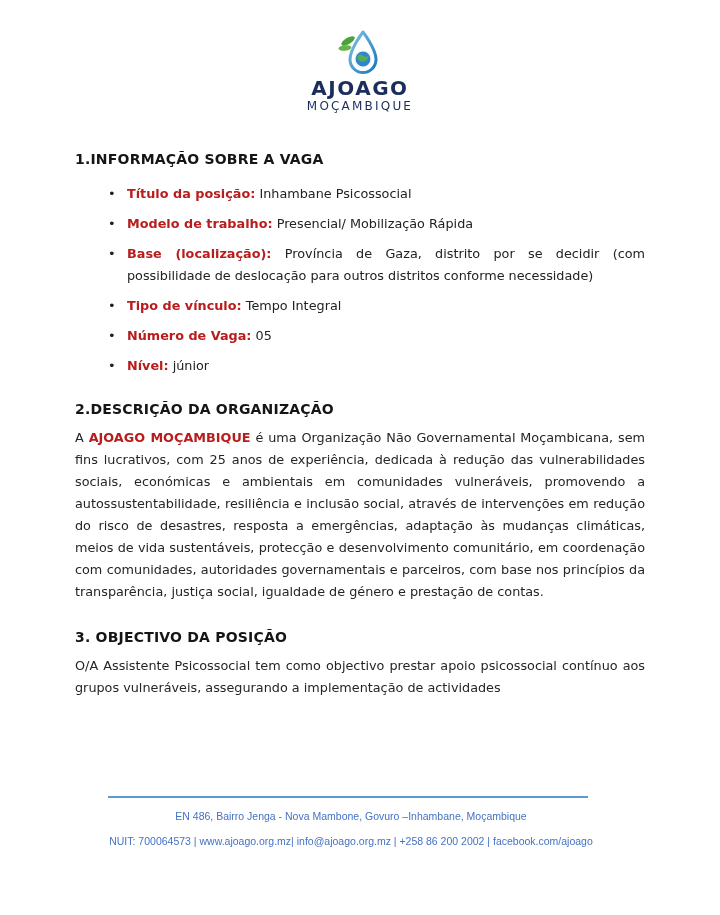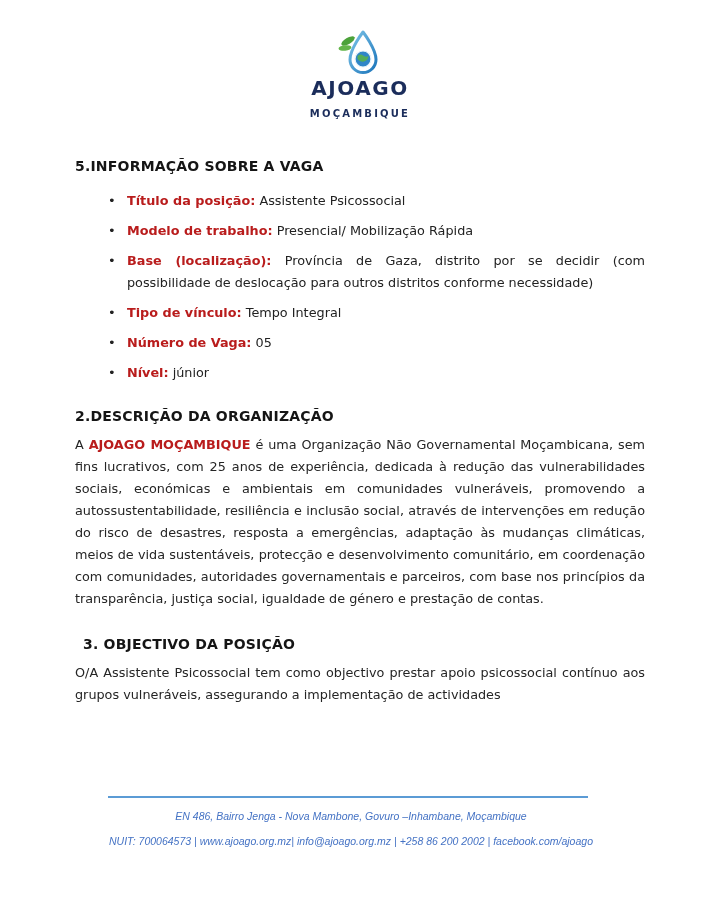--- a/index.html
+++ b/index.html
@@ -18,39 +18,39 @@
   
   .header { text-align:center; }
   .logo { display:inline-block; }
   .logo svg { display:block; margin:0 auto; }
   .logo-name {
     margin-top:2px;
     font-size:20px; line-height:21px; font-weight:bold;
     letter-spacing:1.5px; color:#1b2d5b;
   }
   .logo-sub {
-    margin-top:10px;
-    font-size:10px; line-height:9px; font-weight:bold;
+    margin-top:3px;
+    font-size:12px; line-height:9px; font-weight:normal;
     letter-spacing:2.2px; color:#1b2d5b;
   }
   .doc-title {
     margin:12px 0 0 0;
     font-size:15px; line-height:17px; font-weight:bold;
     letter-spacing:0.4px; color:#151515;
     text-align:center;
   }
 
   
   .sec-heading {
     margin:0; font-size:14px; line-height:17px;
     font-weight:bold; color:#151515; letter-spacing:0.2px;
   }
   .h-info { margin-top:37px; }
   .h-org  { margin-top:24px; }
-  .h-obj  { margin-top:26px;margin-left:8px; }
+  .h-obj  { margin-top:26px; }
 
   ul.vaga-list { list-style:none; margin:15px 0 0 0; padding:0; }
   ul.vaga-list li {
     position:relative;
     padding-left:52px; margin-bottom:8px;
     font-size:12.8px; line-height:22px;
     text-align:justify;
   }
   ul.vaga-list li::before {
     content:"\2022";
@@ -64,21 +64,20 @@
     font-size:12.8px; line-height:22px;
     text-align:justify;
     color:#252525;
   }
   .p-obj { margin-top:8px; }
 
   
   .footer {
     position:absolute; left:75px; right:93px; top:796px;
     background:#ffffff;
-    font-style:italic;
   }
   .footer-divider {
     margin-left:33px; width:480px; height:0;
     border-top:2px solid #5b9bd5;
   }
   .footer-line {
     text-align:center; color:#4472c4;
     font-size:10.5px; line-height:13px;
     font-family:"Liberation Sans","DejaVu Sans",sans-serif;
   }
@@ -105,23 +104,23 @@
         <circle cx="33" cy="29" r="8" fill="#2f86c8"></circle>
         <path d="M27.5 26 q3 -2.5 5.5 -0.5 t5.5 0.5 q-0.5 4.5 -4.5 5.5 t-6.5 -2.5 Z" fill="#58b14c" opacity="0.9"></path>
         <circle cx="33" cy="29" r="8" fill="none" stroke="#e8f4fb" stroke-width="1.2"></circle>
       </svg>
       <div class="logo-name">AJOAGO</div>
       <div class="logo-sub">MOÇAMBIQUE</div>
     </div>
   </div>
 
   <section>
-    <h2 class="sec-heading h-info">5.INFORMAÇÃO SOBRE A VAGA</h2>
+    <h2 class="sec-heading h-info">1.INFORMAÇÃO SOBRE A VAGA</h2>
     <ul class="vaga-list">
-      <li><span class="lbl">Título da posição:</span> <span>Assistente Psicossocial</span></li>
+      <li><span class="lbl">Título da posição:</span> <span>Inhambane Psicossocial</span></li>
       <li><span class="lbl">Modelo de trabalho:</span> <span>Presencial/ Mobilização Rápida</span></li>
       <li><span class="lbl">Base (localização):</span> <span>Província de Gaza, distrito por se decidir (com possibilidade de deslocação para outros distritos conforme necessidade)</span></li>
       <li><span class="lbl">Tipo de vínculo:</span> <span>Tempo Integral</span></li>
       <li><span class="lbl">Número de Vaga:</span> <span>05</span></li>
       <li><span class="lbl">Nível:</span> <span>júnior</span></li>
     </ul>
   </section>
 
   <section>
     <h2 class="sec-heading h-org">2.DESCRIÇÃO DA ORGANIZAÇÃO</h2>

